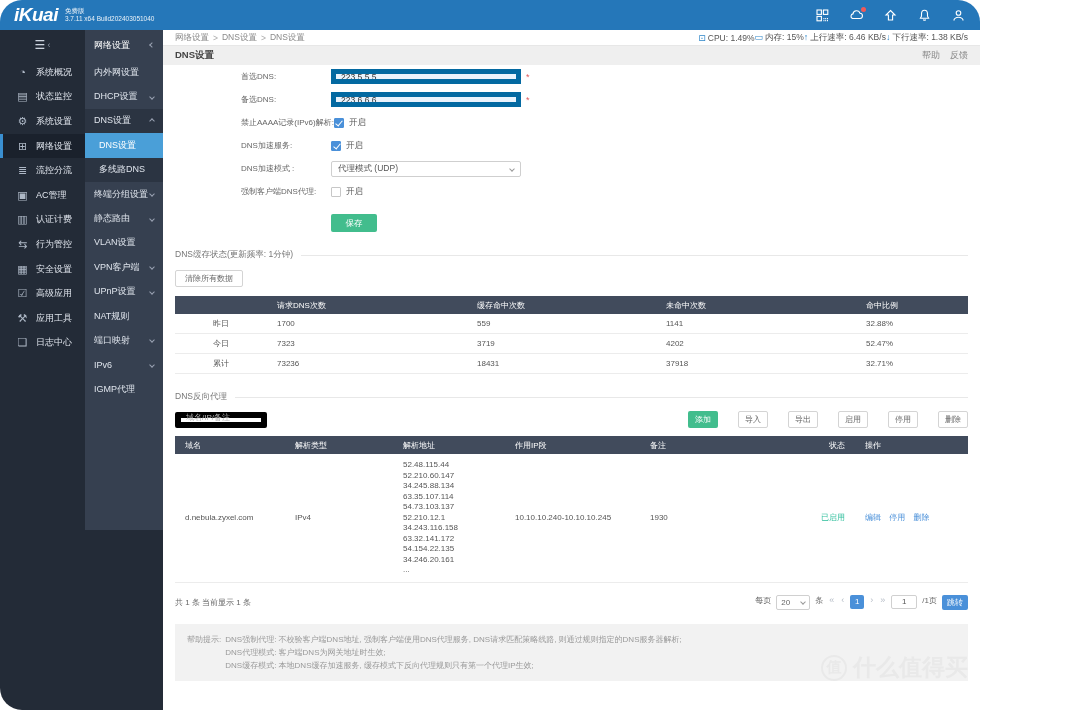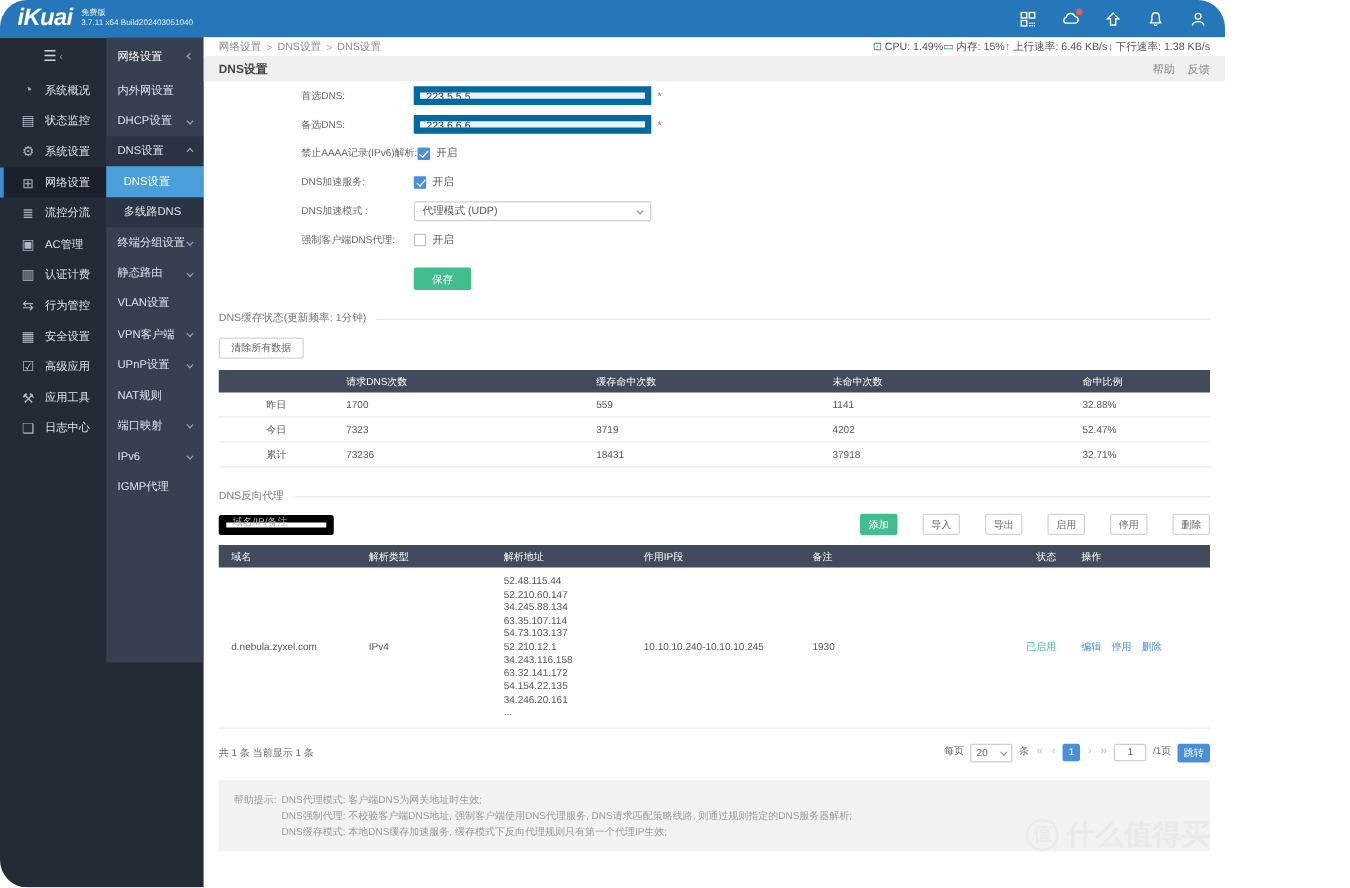--- a/index.html
+++ b/index.html
@@ -450,22 +450,22 @@
           <span class="pg-arrow">»</span>
           <input class="jump-input" type="text" value="1" style="">
           <span>/1页</span>
           <button class="btn-blue">跳转</button>
         </span>
       </div>
 
       <div class="helpbox">
         <span class="hl">帮助提示:</span>
         <span class="help-lines">
+          <div>DNS强制代理: 不校验客户端DNS地址, 强制客户端使用DNS代理服务, DNS请求匹配策略线路, 则通过规则指定的DNS服务器解析;</div>
           <div>DNS代理模式: 客户端DNS为网关地址时生效;</div>
-          <div>DNS强制代理: 不校验客户端DNS地址, 强制客户端使用DNS代理服务, DNS请求匹配策略线路, 则通过规则指定的DNS服务器解析;</div>
           <div>DNS缓存模式: 本地DNS缓存加速服务, 缓存模式下反向代理规则只有第一个代理IP生效;</div>
         </span>
       </div>
 
     </div>
   </div>
 
   <div class="watermark">
     <span class="wm-circle">值</span>
     <span>什么值得买</span>

